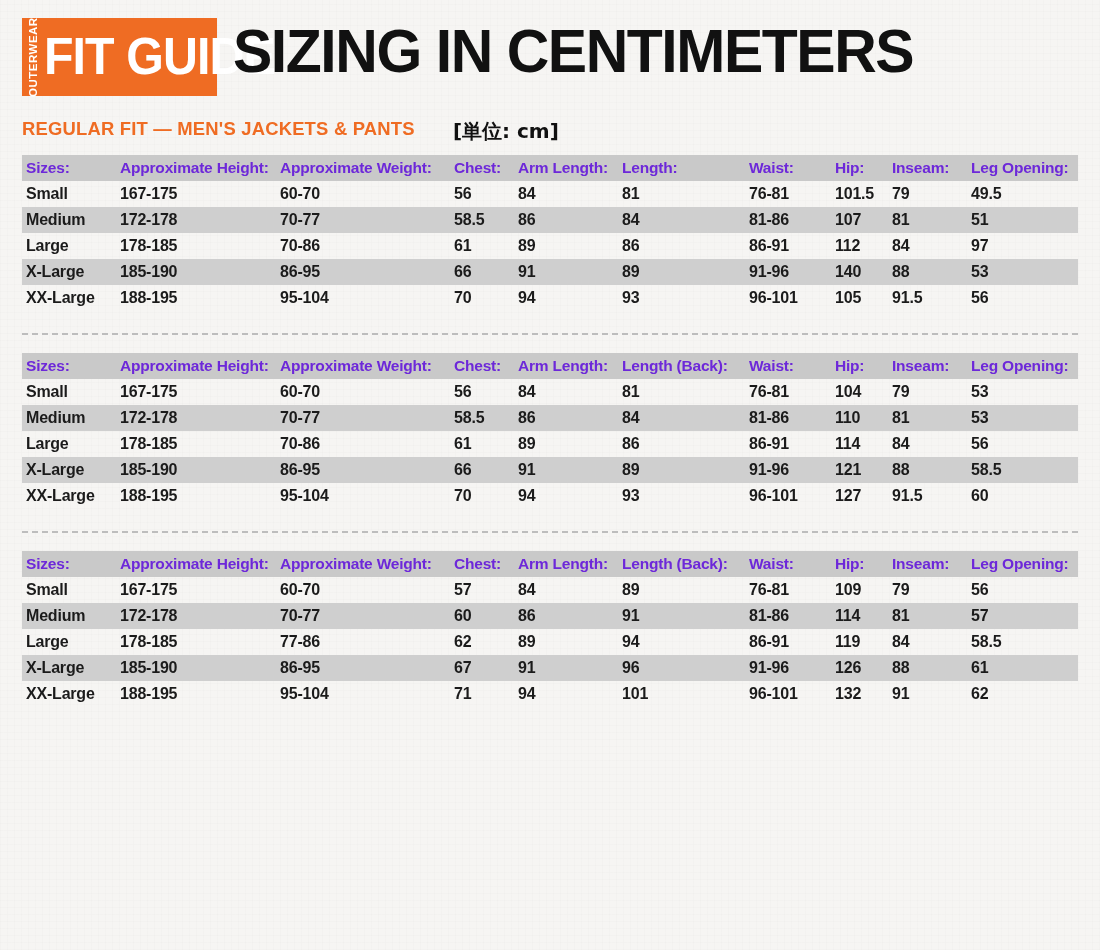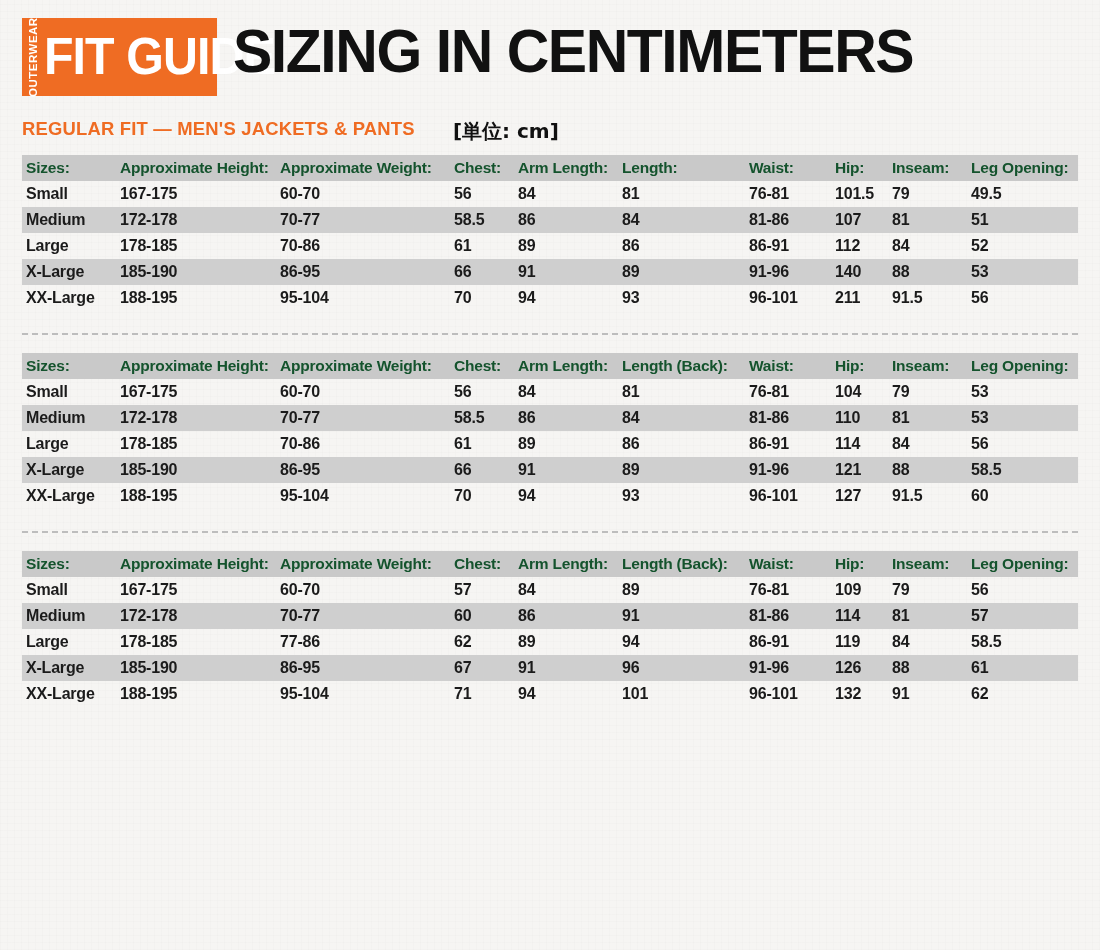--- a/index.html
+++ b/index.html
@@ -123,21 +123,21 @@
     font-weight: bold;
     white-space: nowrap;
     letter-spacing: -0.2px;
     font-family: "Liberation Sans Narrow", "Liberation Sans", sans-serif;
   }
   table.sizing thead tr {
     background: #c9c9c9;
   }
   table.sizing thead th {
     font-size: 15.5px;
-    color: #14532d;
+    color: #6d28d9;
   }
   table.sizing tbody tr.odd {
     background: transparent;
   }
   table.sizing tbody tr.even {
     background: #cfcfcf;
     border-radius: 9px;
   }
   table.sizing tbody td {
     font-size: 16px;
@@ -234,21 +234,21 @@
         <tr class="odd">
           <td>Large</td>
           <td>178-185</td>
           <td>70-86</td>
           <td>61</td>
           <td>89</td>
           <td>86</td>
           <td>86-91</td>
           <td>112</td>
           <td>84</td>
-          <td>52</td>
+          <td>97</td>
         </tr>
         <tr class="even">
           <td>X-Large</td>
           <td>185-190</td>
           <td>86-95</td>
           <td>66</td>
           <td>91</td>
           <td>89</td>
           <td>91-96</td>
           <td>140</td>
@@ -256,21 +256,21 @@
           <td>53</td>
         </tr>
         <tr class="odd">
           <td>XX-Large</td>
           <td>188-195</td>
           <td>95-104</td>
           <td>70</td>
           <td>94</td>
           <td>93</td>
           <td>96-101</td>
-          <td>211</td>
+          <td>105</td>
           <td>91.5</td>
           <td>56</td>
         </tr>
       </tbody>
     </table>
   </div>
 
   <div class="divider"></div>
 
   <div class="section sec2">

